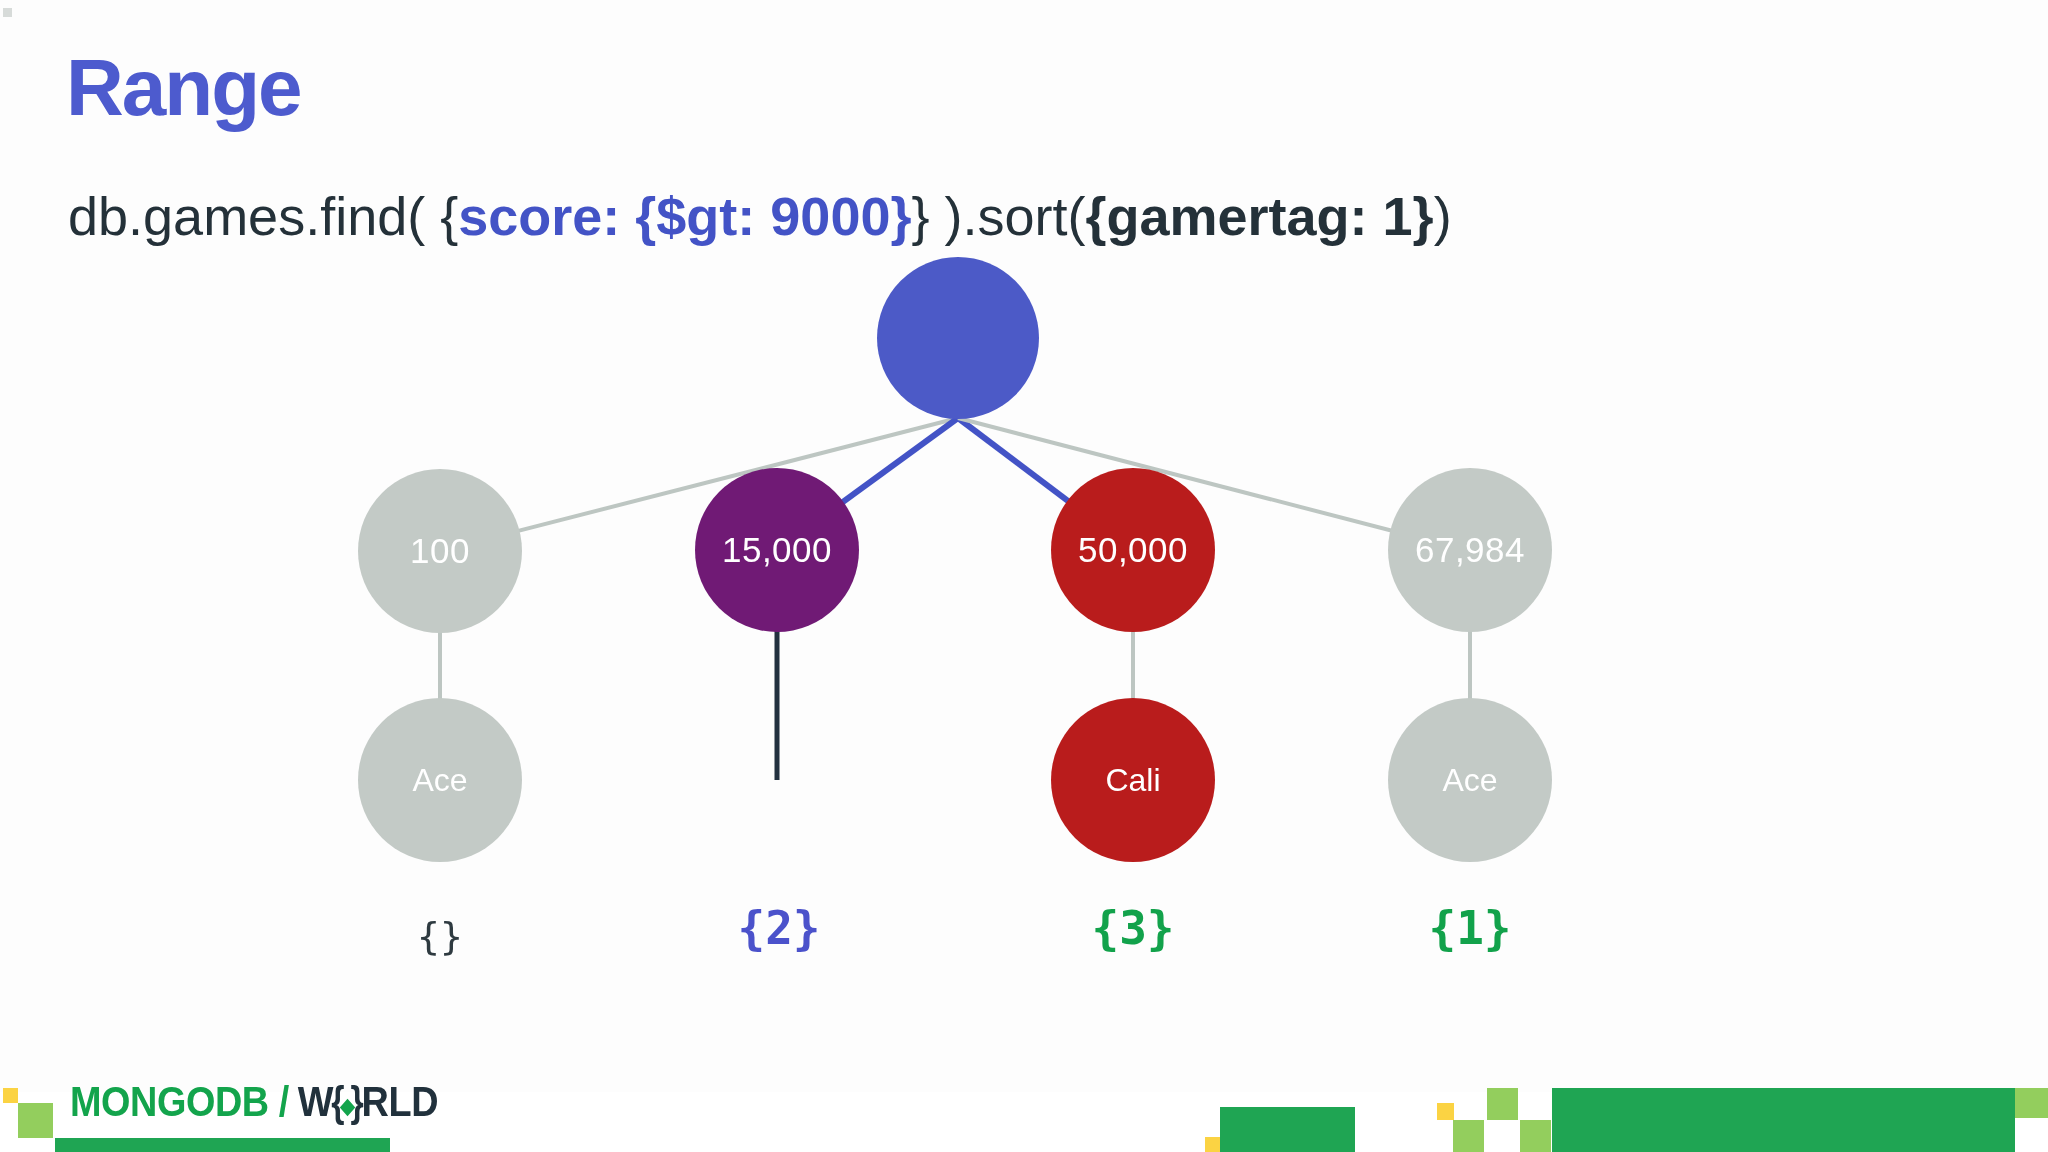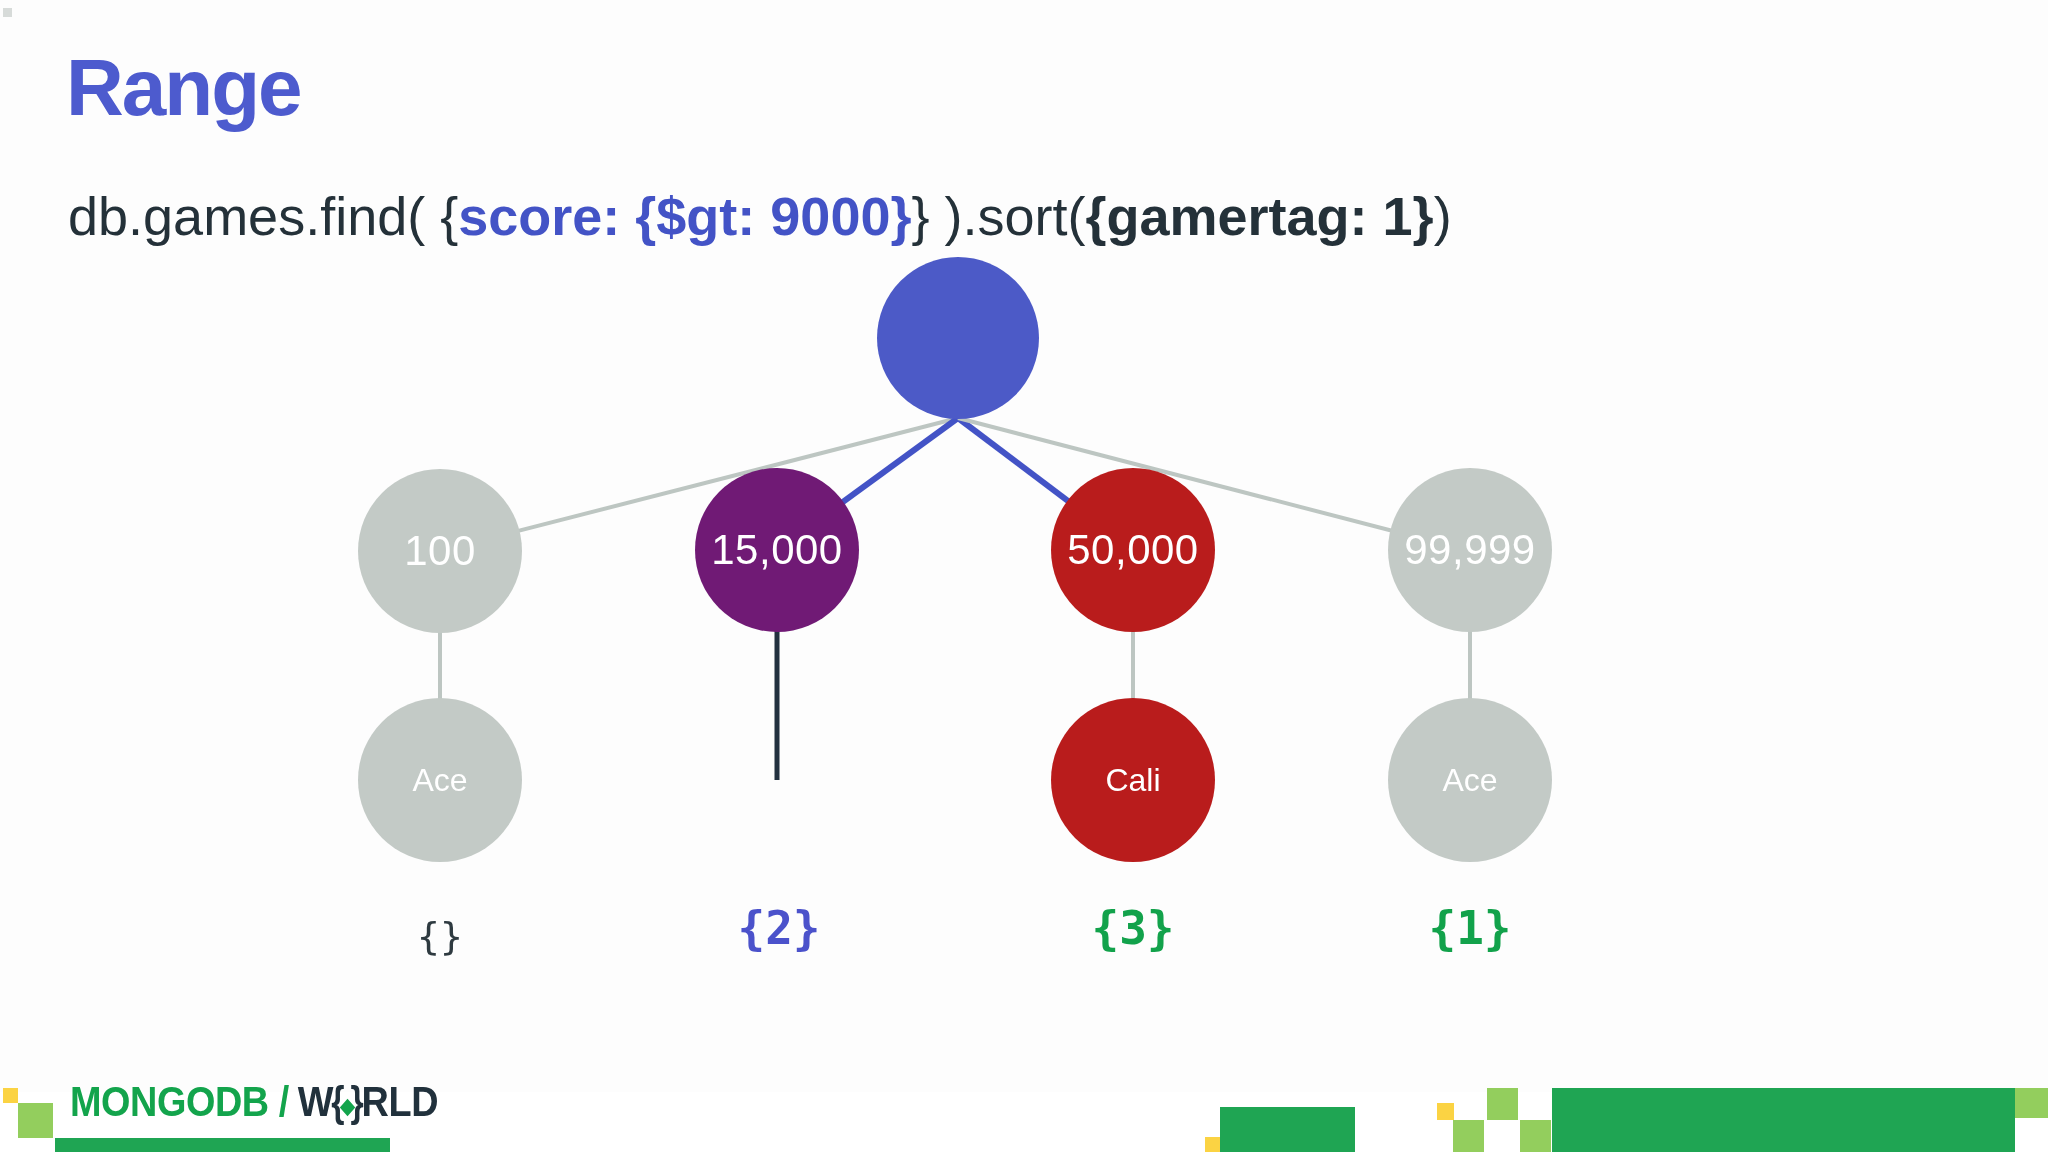--- a/index.html
+++ b/index.html
@@ -24,21 +24,21 @@
 
   .tree{position:absolute;inset:0;}
   svg.edges{position:absolute;left:0;top:0;}
 
   .node{
     position:absolute;border-radius:50%;
     display:flex;align-items:center;justify-content:center;
     color:#ffffff;
   }
   .node .node-label{font-weight:400;}
-  .node.lv2 .node-label{font-size:42px;letter-spacing:0.5px;}
+  .node.lv2 .node-label{font-size:35px;letter-spacing:0.5px;}
   .node.lv3 .node-label{font-size:32px;}
 
   .result{
     position:absolute;transform:translate(-50%,-50%);
     font-family:"DejaVu Sans Mono",monospace;line-height:1;
   }
 
   .logo{
     position:absolute;left:70px;top:1080px;height:42px;
     font-size:43px;font-weight:700;line-height:42px;letter-spacing:-0.5px;
@@ -76,21 +76,21 @@
       <div class="node lv2" style="left: 358px; top: 469px; width: 164px; height: 164px; background: rgb(195, 202, 198);">
         <span class="node-label">100</span>
       </div>
       <div class="node lv2" style="left: 695px; top: 468px; width: 164px; height: 164px; background: #701a75;">
         <span class="node-label">15,000</span>
       </div>
       <div class="node lv2" style="left: 1051px; top: 468px; width: 164px; height: 164px; background: #b91c1c;">
         <span class="node-label">50,000</span>
       </div>
       <div class="node lv2" style="left: 1388px; top: 468px; width: 164px; height: 164px; background: rgb(195, 202, 198);">
-        <span class="node-label">99,999</span>
+        <span class="node-label">67,984</span>
       </div>
       <div class="node lv3" style="left: 358px; top: 698px; width: 164px; height: 164px; background: rgb(195, 202, 198);">
         <span class="node-label">Ace</span>
       </div>
       <div class="node lv3" style="left: 1051px; top: 698px; width: 164px; height: 164px; background: #b91c1c;">
         <span class="node-label">Cali</span>
       </div>
       <div class="node lv3" style="left: 1388px; top: 698px; width: 164px; height: 164px; background: rgb(195, 202, 198);">
         <span class="node-label">Ace</span>
       </div>

